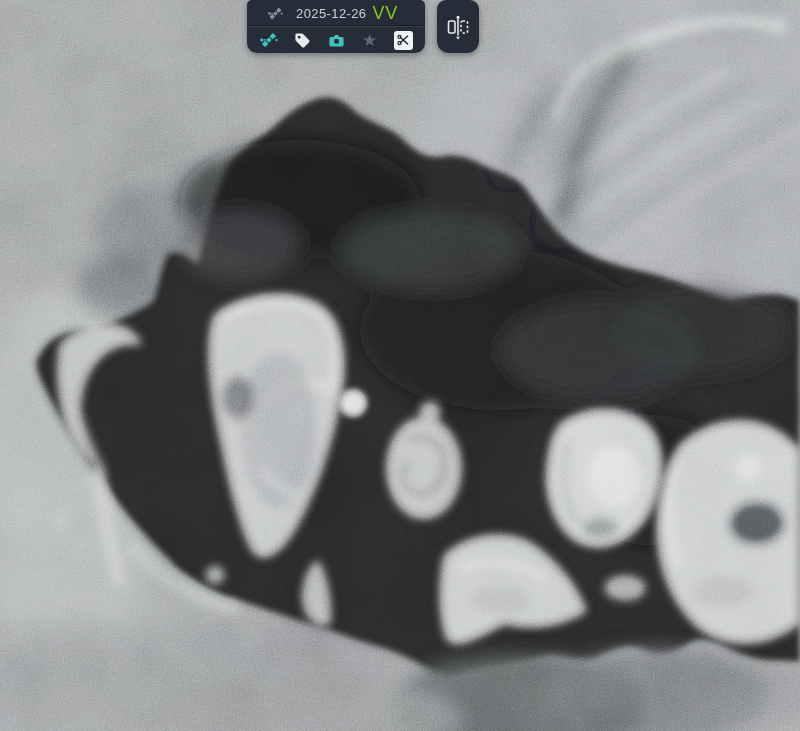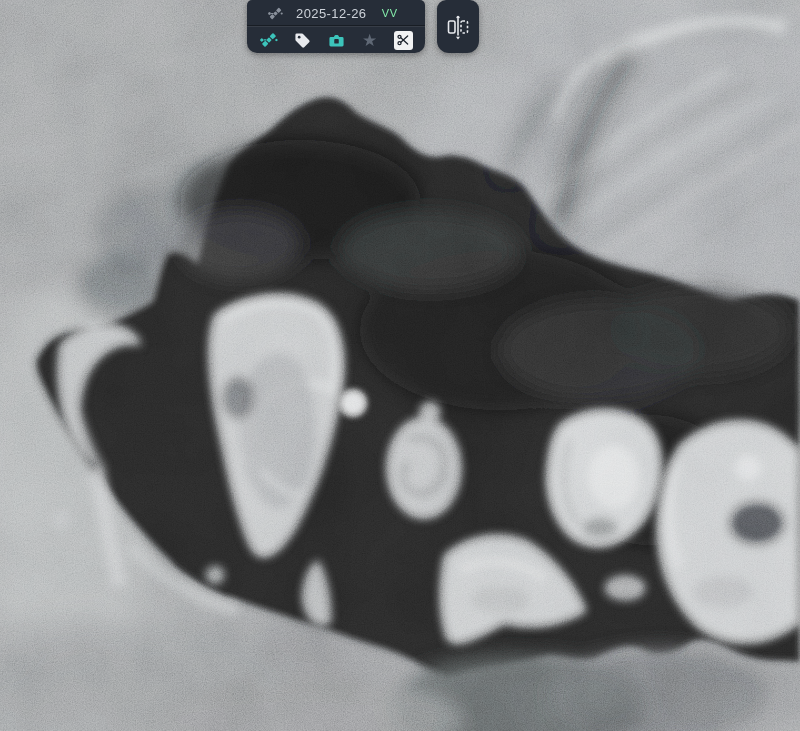--- a/index.html
+++ b/index.html
@@ -19,21 +19,21 @@
     box-shadow:0 2px 6px rgba(0,0,0,.35);
     display:flex;flex-direction:column;z-index:5;
   }
   .trow{display:flex;align-items:center;height:26px;}
   .r1{padding:0 27px 0 21px;}
   .r1 .date{
     margin-left:13px;font-size:13px;letter-spacing:.4px;color:#cdd2d9;
     white-space:nowrap;
   }
   .r1 .pol{
-    margin-left:auto;font-size:11px;letter-spacing:.8px;color:#86efac;
+    margin-left:auto;font-size:18px;letter-spacing:.8px;color:#84cc16;
   }
   .tdiv{height:1px;background:rgba(255,255,255,.08);
         box-shadow:0 -1px 0 rgba(0,0,0,.35);}
   .r2{padding:0 10px;justify-content:space-between;}
   .tbtn{
     appearance:none;border:0;background:transparent;padding:0;margin:0;
     width:24px;height:24px;display:flex;align-items:center;justify-content:center;
     cursor:pointer;border-radius:4px;
   }
   .glyph.star{font-size:17px;line-height:1;color:#5f6875;}

